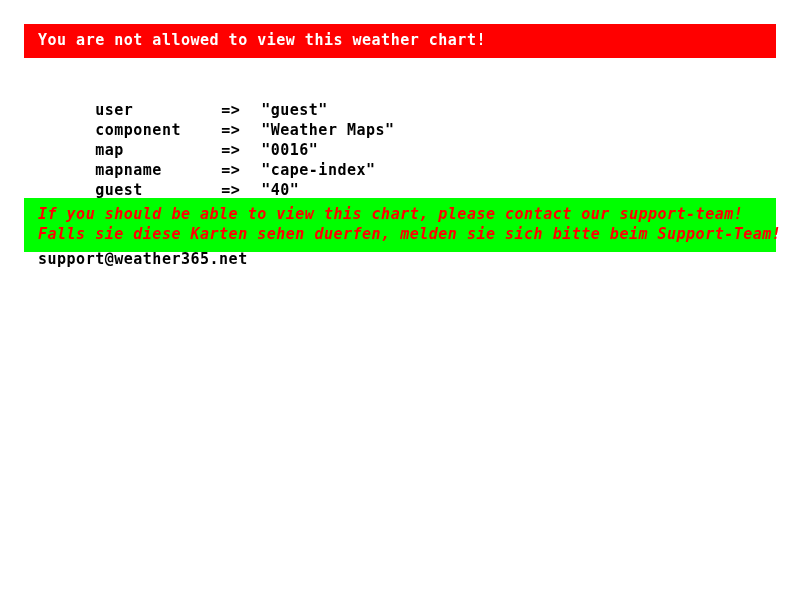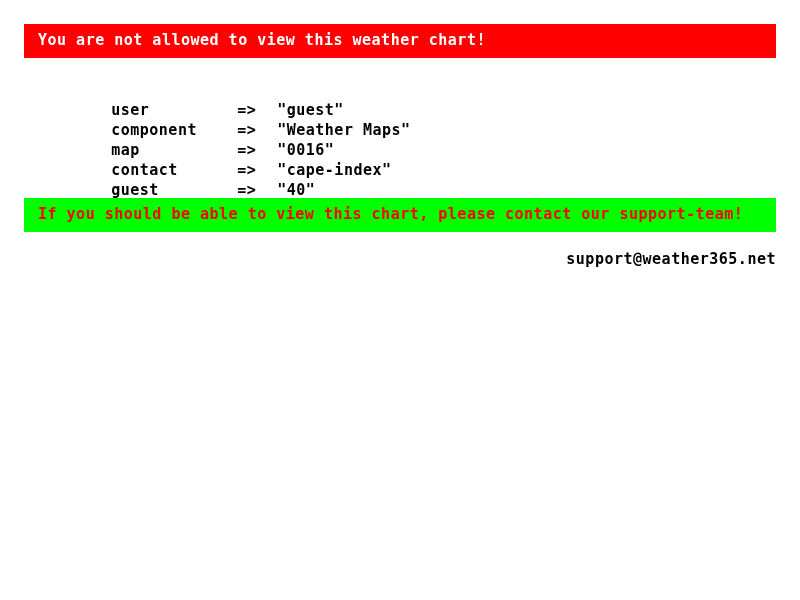--- a/index.html
+++ b/index.html
@@ -32,20 +32,21 @@
   }
   .banner-error {
     top: 24px;
     background: #ff0000;
     color: #ffffff;
   }
   .banner-ok {
     top: 198px;
     background: #00ff00;
     color: #ff0000;
+    font-style: italic;
   }
   .banner-line {
     display: block;
   }
   .params {
     position: absolute;
     left: 38px;
     top: 80px;
     font-size: 15px;
     line-height: 20px;
@@ -54,41 +55,40 @@
     font-weight: bold;
   }
   .param-row {
     display: block;
     height: 20px;
     white-space: pre;
   }
   .param-key {
     display: inline-block;
     width: 126px;
-    margin-left: 16px;
   }
   .param-arrow {
     display: inline-block;
     width: 40px;
   }
   .param-val {
     display: inline-block;
   }
   .footer {
     position: absolute;
     left: 38px;
     top: 249px;
     width: 738px;
     font-size: 15px;
     line-height: 20px;
     letter-spacing: 0.5px;
     color: #000000;
     font-weight: bold;
     display: flex;
-    justify-content: flex-end;
+    justify-content: space-between;
     white-space: nowrap;
   }
 </style>
 </head>
 <body>
 
 <div class="page">
 
   <div class="banner banner-error">
     <span class="banner-line">You are not allowed to view this weather chart!</span>
@@ -98,28 +98,29 @@
     <span class="param-row">
       <span class="param-key">user</span><span class="param-arrow">=&gt;</span><span class="param-val">"guest"</span>
     </span>
     <span class="param-row">
       <span class="param-key">component</span><span class="param-arrow">=&gt;</span><span class="param-val">"Weather Maps"</span>
     </span>
     <span class="param-row">
       <span class="param-key">map</span><span class="param-arrow">=&gt;</span><span class="param-val">"0016"</span>
     </span>
     <span class="param-row">
-      <span class="param-key">contact</span><span class="param-arrow">=&gt;</span><span class="param-val">"cape-index"</span>
+      <span class="param-key">mapname</span><span class="param-arrow">=&gt;</span><span class="param-val">"cape-index"</span>
     </span>
     <span class="param-row">
       <span class="param-key">guest</span><span class="param-arrow">=&gt;</span><span class="param-val">"40"</span>
     </span>
   </div>
 
   <div class="banner banner-ok">
     <span class="banner-line">If you should be able to view this chart, please contact our support-team!</span>
+    <span class="banner-line">Falls sie diese Karten sehen duerfen, melden sie sich bitte beim Support-Team!</span>
   </div>
 
   <div class="footer">
     <span>support@weather365.net</span>
   </div>
 
 </div>
 
 </body></html>

